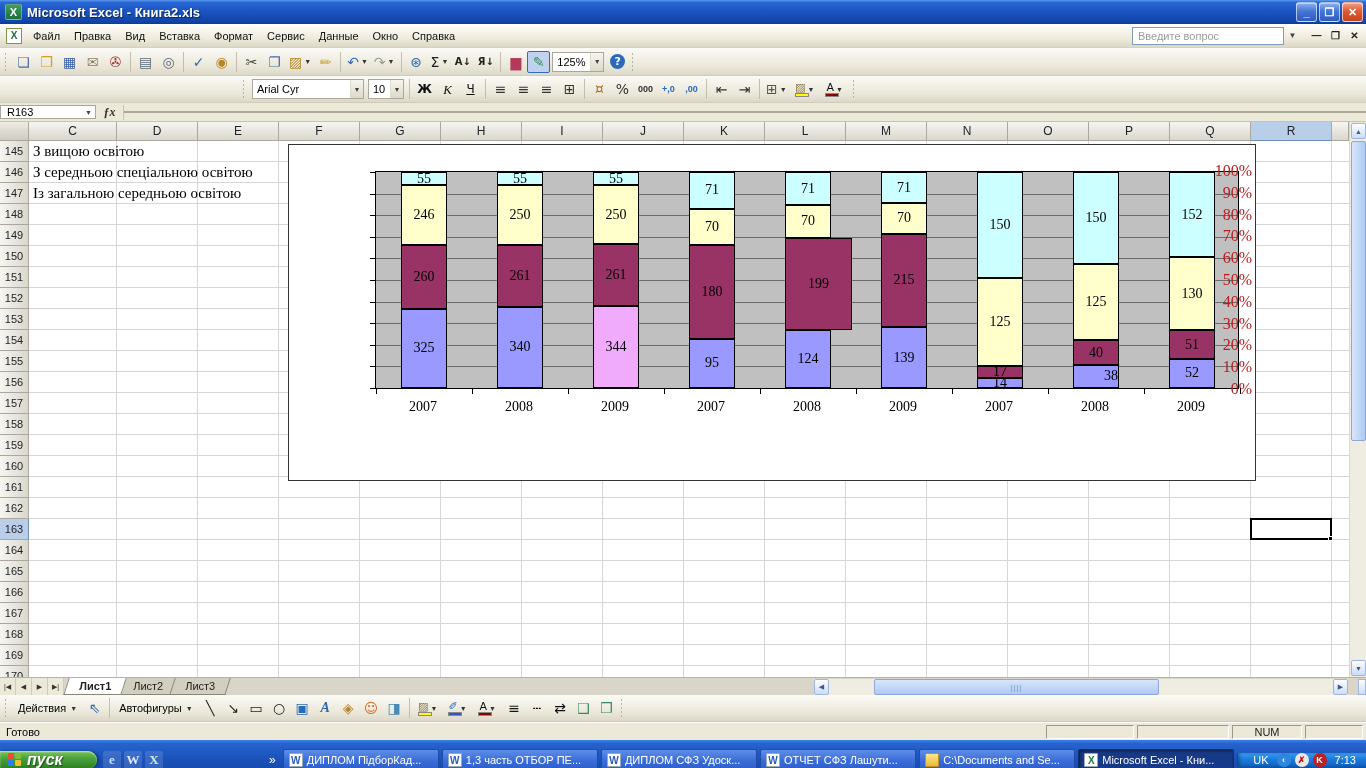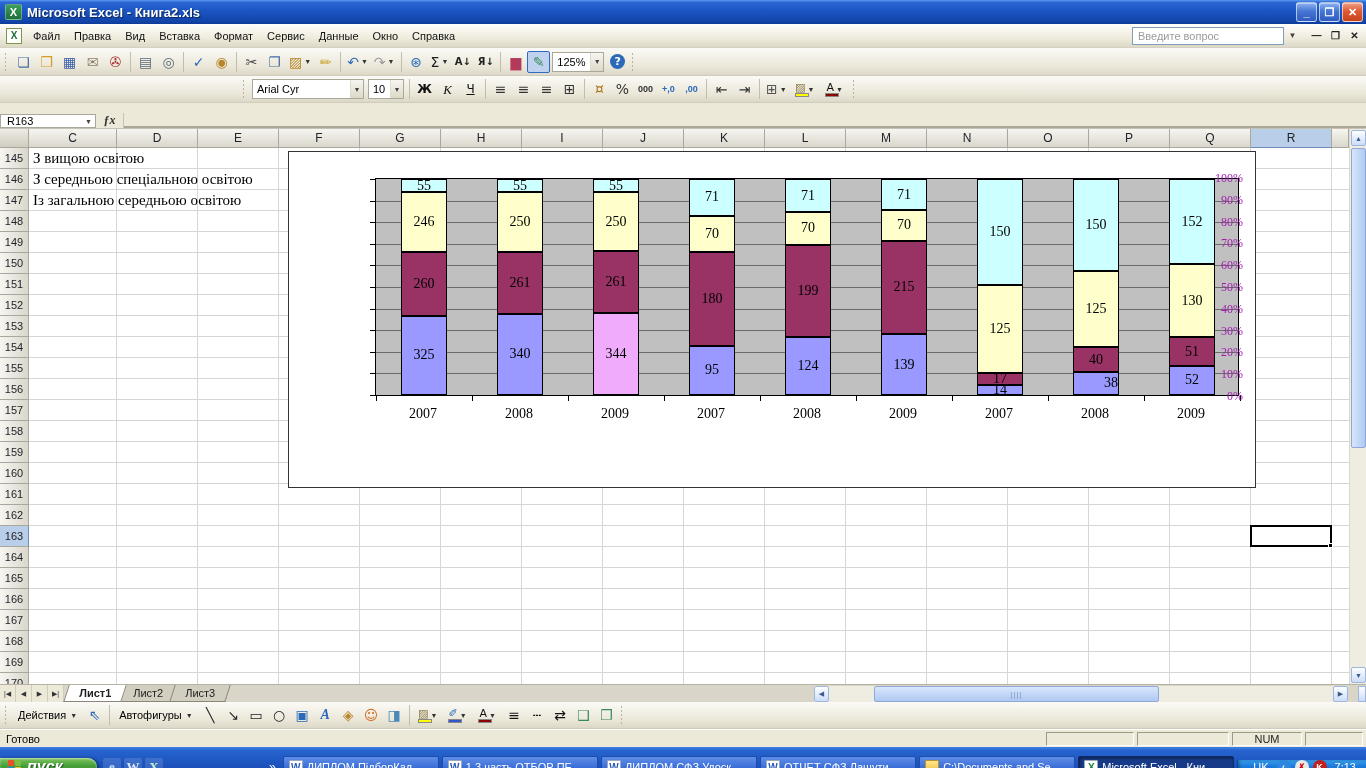--- a/index.html
+++ b/index.html
@@ -55,21 +55,21 @@
 [data-name="italic-icon"] .icon{font-style:italic;font-family:"Liberation Serif",serif;font-size:13px}
 [data-name="underline-icon"] .icon{text-decoration:underline;font-size:12px}
 [data-name="help-icon"] .icon{background:#2A6AB8;color:#fff;border-radius:50%;width:15px;height:15px;
  display:flex;align-items:center;justify-content:center;font-size:11px;font-weight:bold}
 [data-name="wordart-icon"] .icon{font-style:italic;font-family:"Liberation Serif",serif;font-weight:bold}
 [data-name="sort-ascending-icon"] .icon,[data-name="sort-descending-icon"] .icon{font-size:10px;font-weight:bold}
 .txtbtn{height:22px;display:flex;align-items:center;padding:0 5px;border:1px solid transparent;border-radius:2px;flex:none}
 .txtbtn .mini-arrow{margin-left:4px}
 
 
-.formulabar{height:26px;display:flex;align-items:flex-end;background:#ECE9D8;border-bottom:1px solid #C6C3B6}
+.formulabar{height:19px;display:flex;align-items:center;background:#ECE9D8;border-bottom:1px solid #C6C3B6}
 .namebox{width:96px;background:#fff;border:1px solid #ACA899;display:flex;align-items:center;
  justify-content:space-between;padding-left:6px;font-size:11px}
 .namebox .arr{width:13px;display:flex;align-items:center;justify-content:center;font-size:7px;color:#444}
 .fxbtn{width:28px;display:flex;align-items:center;justify-content:center;font-family:"Liberation Serif",serif;
  font-style:italic;font-weight:bold;font-size:12px;color:#333;border-right:1px solid #C6C3B6}
 .formulafield{flex:1;background:#fff;border:1px solid #ACA899;border-left:none}
 
 
 .sheet{position:relative;height:555px;background:#fff;overflow:hidden}
 .colheads{position:absolute;left:0;top:0;height:19px;right:17px;display:flex;background:#E2DFD5}
@@ -99,21 +99,21 @@
  background:linear-gradient(90deg,#D8E6FC,#AFC9F2)}
 .vscroll .down{position:absolute;bottom:0;left:0}
 
 
 .chartbox{position:absolute;left:259px;top:3px;width:968px;height:337px;background:#fff;
  border:1px solid #333;z-index:5;font-family:"Liberation Serif",serif}
 .plot{position:absolute;left:86px;top:26px;width:864px;height:218px;background:#C0C0C0;border:1px solid #000}
 .gridline{position:absolute;left:0;right:0;height:1px;background:#6b6b6b}
 .seg{position:absolute;border:1px solid #000;display:flex;align-items:center;justify-content:center;overflow:hidden}
 .dlabel{font-size:14px;color:#000;line-height:1}
-.ylab{position:absolute;right:12px;transform:translateY(-50%);font-size:12px;color:#a21caf;white-space:nowrap}
+.ylab{position:absolute;right:3px;transform:translateY(-50%);font-size:16px;color:#b91c1c;white-space:nowrap}
 .ytickmark{position:absolute;left:-6px;width:6px;height:1px;background:#000}
 .xtickmark{position:absolute;bottom:-6px;width:1px;height:6px;background:#000}
 .xlab{position:absolute;top:0;text-align:center;font-size:14px;color:#000}
 .xlabels{position:absolute;left:86px;top:254px;width:864px;height:20px}
 .legend{position:absolute;left:52%;top:296px;transform:translateX(-50%);border:1px solid #000;background:#fff;
  display:flex;align-items:center;padding:3px 7px;gap:8px;white-space:nowrap}
 .litem{display:flex;align-items:center;gap:4px;font-size:14px}
 .lswatch{width:12px;height:12px;border:1px solid #000;flex:none}
 
 
@@ -500,21 +500,21 @@
           </div>
           <div class="seg" data-name="bar-segment" style="left: 313px; width: 46px; bottom: 66.1058%; height: 16.8269%; background: rgb(255, 255, 204);">
             <span class="dlabel" data-name="data-label">70</span>
           </div>
           <div class="seg" data-name="bar-segment" style="left: 313px; width: 46px; bottom: 82.9327%; height: 17.0673%; background: rgb(204, 255, 255);">
             <span class="dlabel" data-name="data-label">71</span>
           </div>
           <div class="seg" data-name="bar-segment" style="left: 409px; width: 46px; bottom: 0%; height: 26.7241%; background: rgb(153, 153, 255);">
             <span class="dlabel" data-name="data-label">124</span>
           </div>
-          <div class="seg" data-name="bar-segment" style="left: 409px; width: 46px; bottom: 26.7241%; height: 42.8879%; background: rgb(153, 51, 102);">
+          <div class="seg" data-name="bar-segment" style="left: 409px; width: 67px; bottom: 26.7241%; height: 42.8879%; background: rgb(153, 51, 102);">
             <span class="dlabel" data-name="data-label">199</span>
           </div>
           <div class="seg" data-name="bar-segment" style="left: 409px; width: 46px; bottom: 69.6121%; height: 15.0862%; background: rgb(255, 255, 204);">
             <span class="dlabel" data-name="data-label">70</span>
           </div>
           <div class="seg" data-name="bar-segment" style="left: 409px; width: 46px; bottom: 84.6983%; height: 15.3017%; background: rgb(204, 255, 255);">
             <span class="dlabel" data-name="data-label">71</span>
           </div>
           <div class="seg" data-name="bar-segment" style="left: 505px; width: 46px; bottom: 0%; height: 28.0808%; background: rgb(153, 153, 255);">
             <span class="dlabel" data-name="data-label">139</span>

